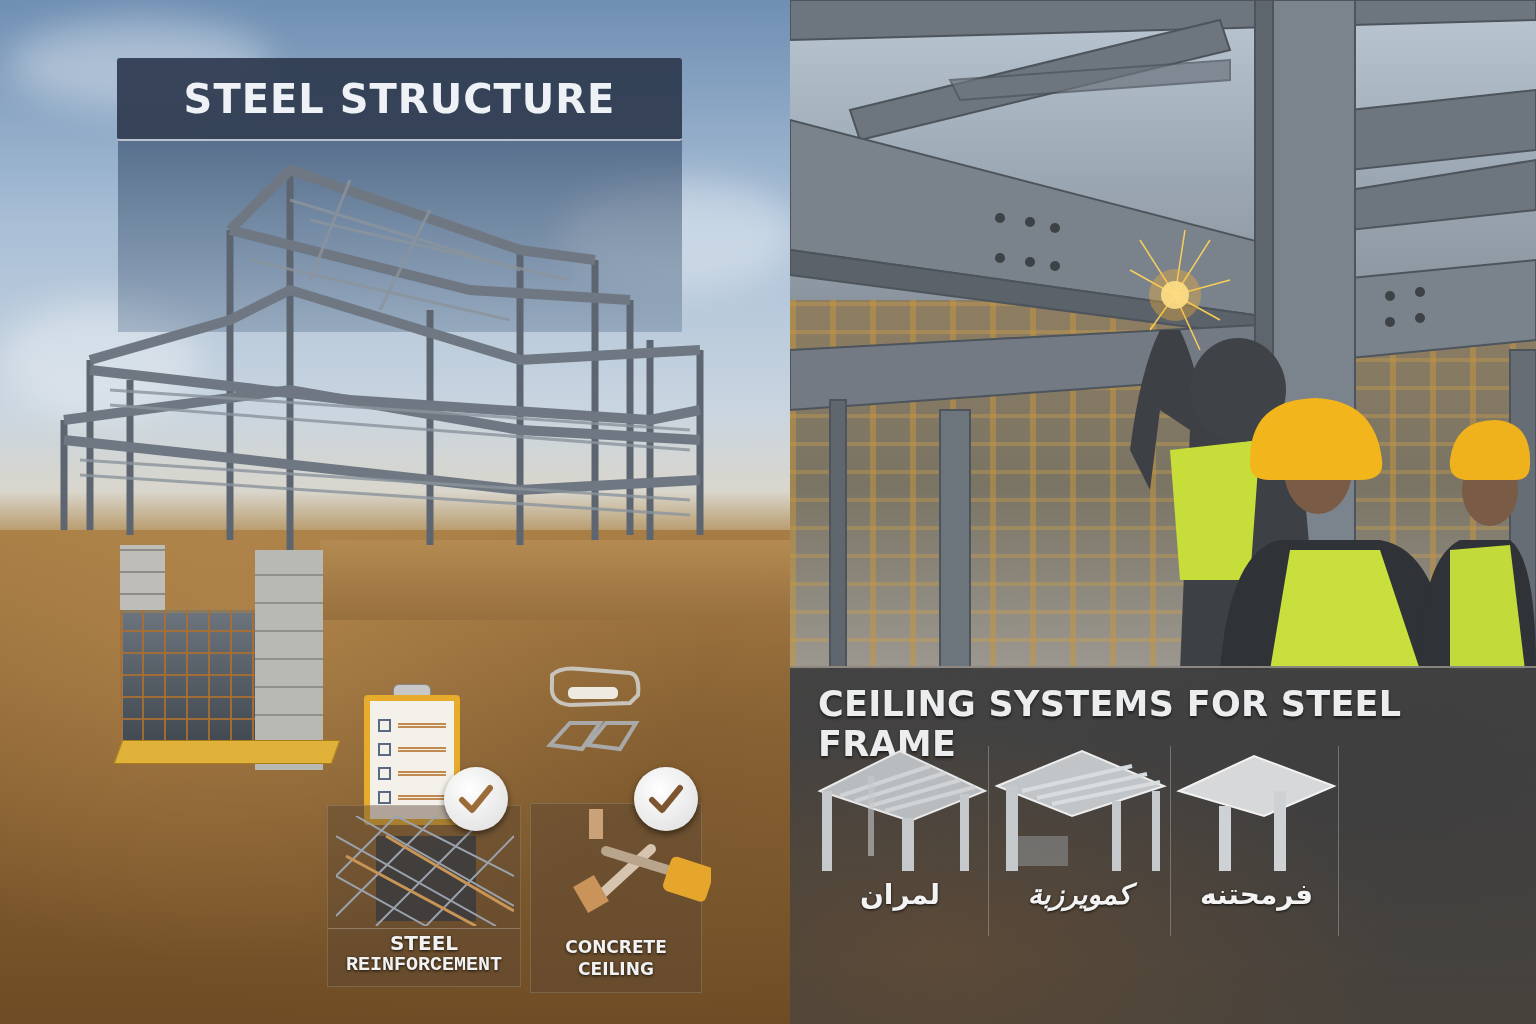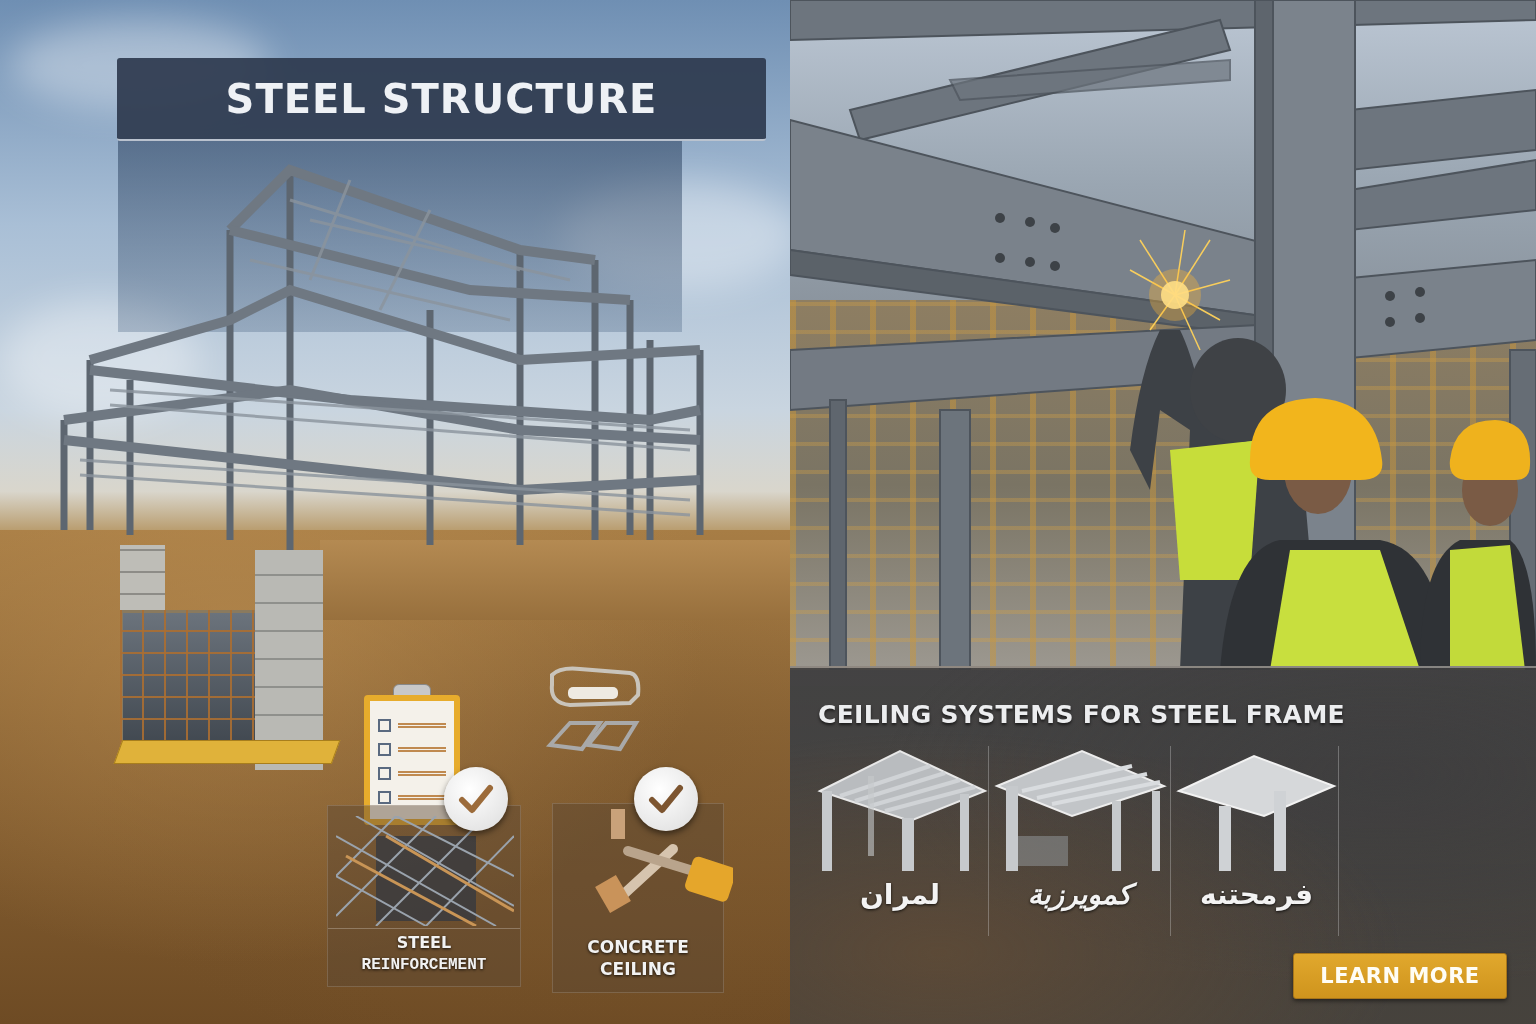--- a/index.html
+++ b/index.html
@@ -10,21 +10,21 @@
   .left {
     position: absolute; left: 0; top: 0; width: 790px; height: 1024px; overflow: hidden;
     background: linear-gradient(180deg, #6f8fb3 0%, #a9bfd6 22%, #c9d5e0 40%, #d9d6cc 48%, #b79a6a 52%, #9a7440 60%, #8a6332 75%, #7a5529 100%);
   }
   .sky-cloud { position: absolute; border-radius: 50%; background: rgba(255,255,255,0.35); filter: blur(18px); }
   .sky-panel {
     position: absolute; left: 118px; top: 140px; width: 564px; height: 192px;
     background: linear-gradient(180deg, rgba(40,62,92,0.55), rgba(80,105,135,0.35));
   }
   .title-box {
-    position: absolute; left: 117px; top: 58px; width: 649px; height: 83px;
+    position: absolute; left: 117px; top: 58px; width: 565px; height: 83px;
     background: rgba(46,58,78,0.92); border-radius: 3px;
     border-bottom: 2px solid rgba(220,228,238,0.8);
     display: flex; align-items: center; justify-content: center;
   }
   .title-box span {
     color: #eef1f5; font-family: "DejaVu Sans", sans-serif; font-weight: bold;
     font-size: 40px; letter-spacing: 1px;
   }
   .ground {
     position: absolute; left: 0; top: 530px; width: 790px; height: 494px;
@@ -65,21 +65,21 @@
     background: repeating-linear-gradient(0deg, #bebdb7 0 20px, #8d8c87 20px 22px);
   }
 
   
   .card {
     position: absolute; background: rgba(90,70,50,0.45);
     border: 1px solid rgba(255,255,255,0.15);
   }
   .card-label {
     position: absolute; left: 0; right: 0; text-align: center;
-    color: #f2f2f2; font-weight: bold; font-size: 16px; line-height: 22px;
+    color: #f2f2f2; font-weight: bold; font-size: 20px; line-height: 22px;
     text-shadow: 0 1px 3px rgba(0,0,0,0.8);
   }
   .check-circle {
     position: absolute; width: 64px; height: 64px; border-radius: 50%;
     background: radial-gradient(circle at 40% 35%, #ffffff, #dcdcdc);
     box-shadow: 0 3px 6px rgba(0,0,0,0.5);
     display: flex; align-items: center; justify-content: center;
   }
   .clipboard {
     position: absolute; left: 364px; top: 695px; width: 96px; height: 130px;
@@ -112,22 +112,22 @@
 
   .ceiling-panel {
     position: absolute; left: 790px; top: 666px; width: 746px; height: 358px;
     background:
       radial-gradient(ellipse at 20% 80%, rgba(110,80,50,0.55), transparent 55%),
       radial-gradient(ellipse at 80% 30%, rgba(60,60,62,0.6), transparent 60%),
       linear-gradient(180deg, rgba(62,62,64,0.92), rgba(70,66,60,0.96));
     border-top: 2px solid rgba(200,200,200,0.5);
   }
   .ceiling-title {
-    position: absolute; left: 28px; top: 32px; color: #ecedef;
-    font-weight: bold; font-size: 25px; letter-spacing: 0.3px;
+    position: absolute; left: 28px; top: 16px; color: #ecedef;
+    font-weight: bold; font-size: 35px; letter-spacing: 0.3px;
     text-shadow: 0 2px 3px rgba(0,0,0,0.6);
   }
   .sys-item { position: absolute; top: 78px; height: 190px; }
   .sys-divider { position: absolute; top: 78px; width: 1px; height: 190px; background: rgba(210,210,210,0.35); }
   .sys-label {
     position: absolute; left: 0; right: 0; top: 132px; text-align: center;
     color: #f3f3f3; font-size: 28px; font-weight: bold;
     font-family: "DejaVu Sans", sans-serif; text-shadow: 0 1px 3px rgba(0,0,0,0.8);
   }
   .learn-btn {
@@ -243,21 +243,21 @@
     <div style="position:absolute;left:0;right:0;top:122px;border-top:1px solid rgba(255,255,255,0.25);"></div>
     <div class="card-label" style="top:126px;">STEEL</div>
     <div class="card-label" style="top:148px;font-family:Liberation Mono, monospace;">REINFORCEMENT</div>
   </div>
   <div class="check-circle" style="left:444px;top:767px;">
     <svg width="36" height="30" viewBox="0 0 36 30">
       <path d="M4 16 L14 26 L32 4" fill="none" stroke="#9c6b3a" stroke-width="6" stroke-linecap="round" stroke-linejoin="round"></path>
     </svg>
   </div>
 
-  <div class="card" style="left:552px;top:803px;width:172px;height:190px;">
+  <div class="card" style="left:530px;top:803px;width:172px;height:190px;">
     <svg style="position:absolute;left:40px;top:5px;" width="140" height="110" viewBox="0 0 140 110">
       <rect x="18" y="0" width="14" height="30" fill="#c9a27a"></rect>
       <line x1="20" y1="95" x2="80" y2="40" stroke="#d6c4ae" stroke-width="10" stroke-linecap="round"></line>
       <rect x="8" y="70" width="24" height="30" fill="#c9935a" transform="rotate(-30 20 85)"></rect>
       <line x1="35" y1="42" x2="110" y2="65" stroke="#b9a48c" stroke-width="10" stroke-linecap="round"></line>
       <rect x="95" y="52" width="45" height="36" rx="6" fill="#e5a62b" transform="rotate(18 117 70)"></rect>
     </svg>
     <div class="card-label" style="top:132px;font-size:17px;">CONCRETE</div>
     <div class="card-label" style="top:154px;font-size:17px;">CEILING</div>
   </div>
@@ -390,14 +390,13 @@
       <g fill="#cfd2d5">
           <rect x="45" y="60" width="12" height="65"></rect>
           <rect x="100" y="45" width="12" height="80"></rect>
         </g>
     </svg>
     <div class="sys-label">فرمحتنه</div>
   </div>
   <div class="sys-divider" style="left:548px;"></div>
 
 
-  <div class="learn-btn">LEARN MORE</div>
 </div>
 
 </body></html>

